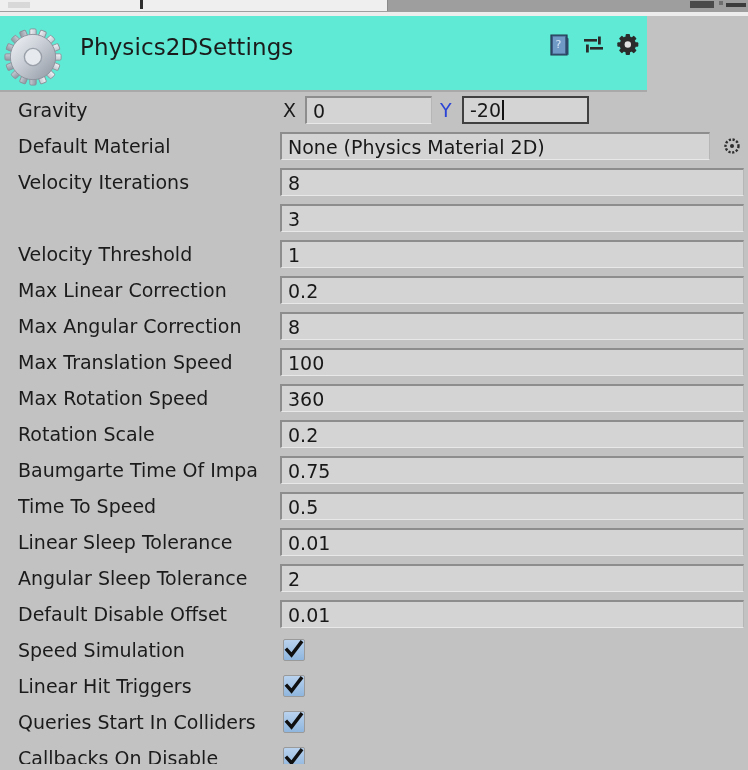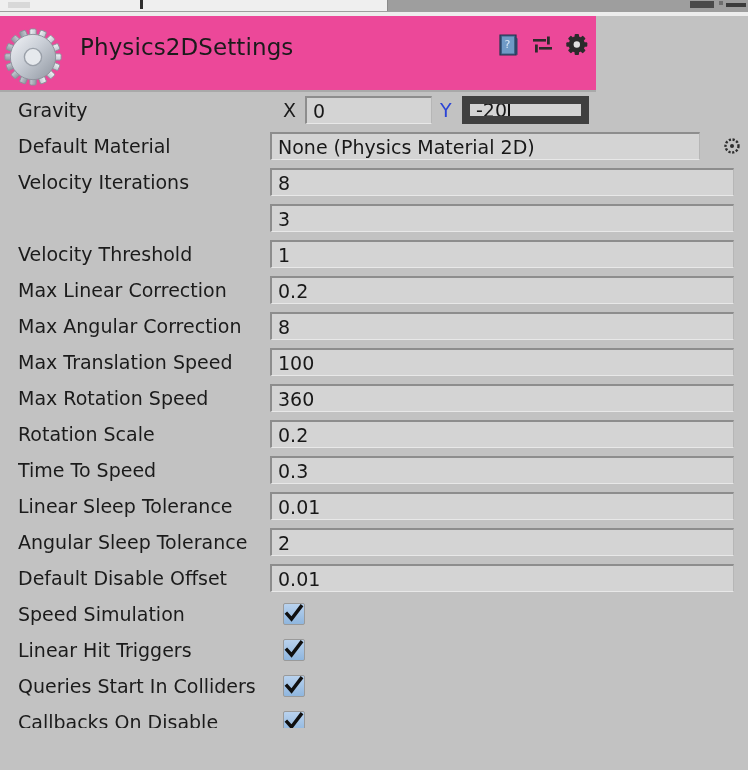--- a/index.html
+++ b/index.html
@@ -67,22 +67,22 @@
     position: absolute;
     left: 0; top: 12px;
     width: 748px; height: 4px;
     background: #ededed;
   }
 
   
   .header {
     position: absolute;
     left: 0; top: 16px;
-    width: 596px; height: 76px;
-    background: #ec4899;
+    width: 647px; height: 76px;
+    background: #5eead4;
     border-bottom: 2px solid #a9a9a9;
     box-sizing: border-box;
   }
   .gear-logo {
     position: absolute;
     left: 4px; top: 12px;
     width: 58px; height: 58px;
   }
   .header-title {
     position: absolute;
@@ -130,21 +130,21 @@
     overflow: hidden;
     max-width: 260px;
   }
   .row-label.clip {
     max-width: 262px;
   }
 
   
   .field {
     position: absolute;
-    left: 270px;
+    left: 280px;
     top: 50%;
     transform: translateY(-50%);
     height: 28px;
     width: 464px;
     background: #d4d4d4;
     border-top: 2px solid #8d8d8d;
     border-left: 2px solid #8d8d8d;
     border-right: 1px solid #b6b6b6;
     border-bottom: 1px solid #e8e8e8;
     box-sizing: border-box;
@@ -166,21 +166,21 @@
   }
   .axis-x { left: 283px; color: #1b1b1b; }
   .axis-y { left: 440px; color: #2b44d6; }
 
   .field.vec {
     width: 127px;
   }
   .field.vec-x { left: 305px; }
   .field.vec-y {
     left: 462px;
-    border: 8px solid #404040;
+    border: 2px solid #404040;
     background: #d4d4d4;
   }
   .caret {
     display: inline-block;
     width: 2px;
     height: 20px;
     background: #111;
     margin-left: 1px;
   }
 
@@ -367,23 +367,29 @@
             <span>360</span>
           </div>
         </div>
         <div class="row">
           <div class="row-label">Rotation Scale</div>
           <div class="field">
             <span>0.2</span>
           </div>
         </div>
         <div class="row">
+          <div class="row-label clip">Baumgarte Time Of Impa</div>
+          <div class="field">
+            <span>0.75</span>
+          </div>
+        </div>
+        <div class="row">
           <div class="row-label">Time To Speed</div>
           <div class="field">
-            <span>0.3</span>
+            <span>0.5</span>
           </div>
         </div>
         <div class="row">
           <div class="row-label">Linear Sleep Tolerance</div>
           <div class="field">
             <span>0.01</span>
           </div>
         </div>
         <div class="row">
           <div class="row-label clip">Angular Sleep Tolerance</div>

